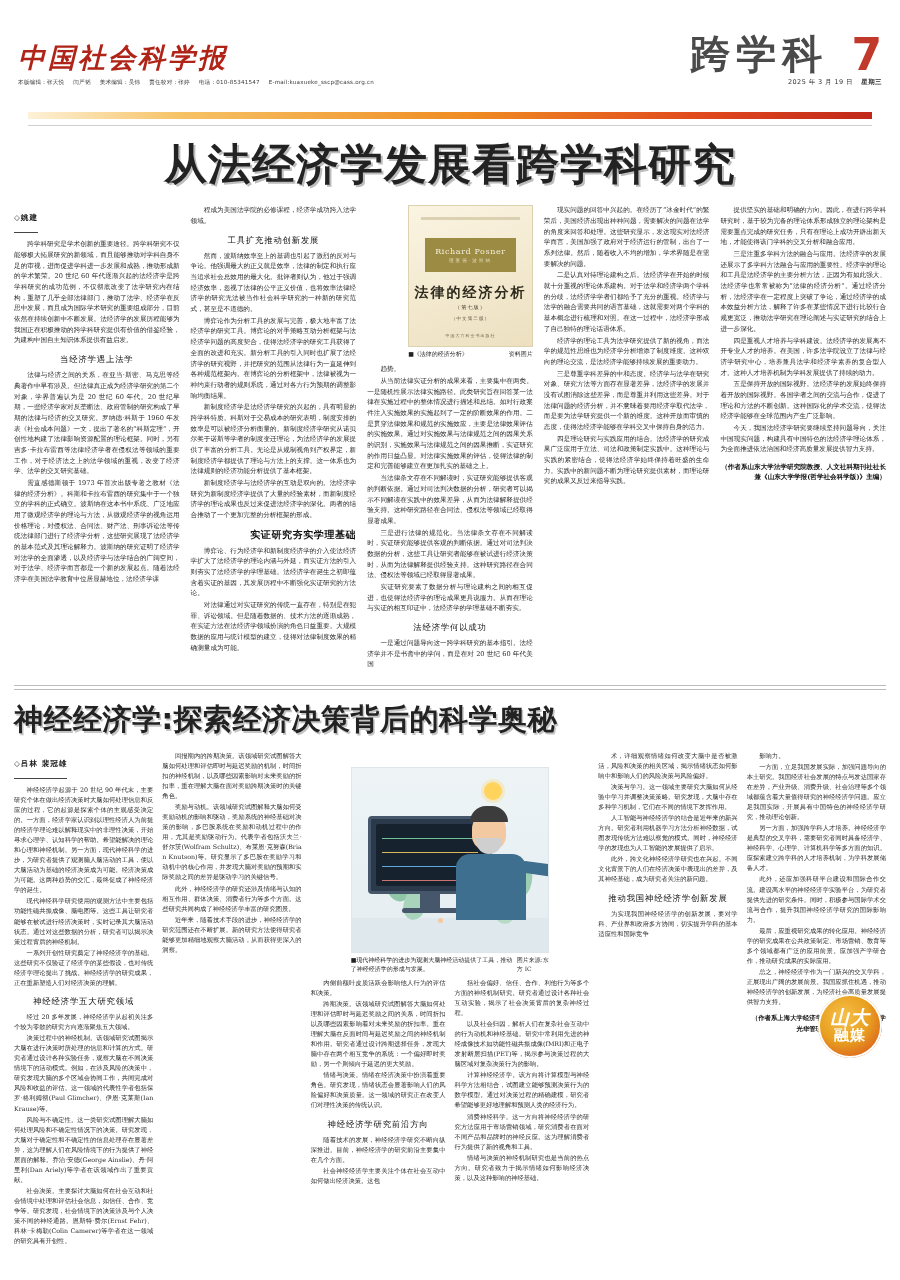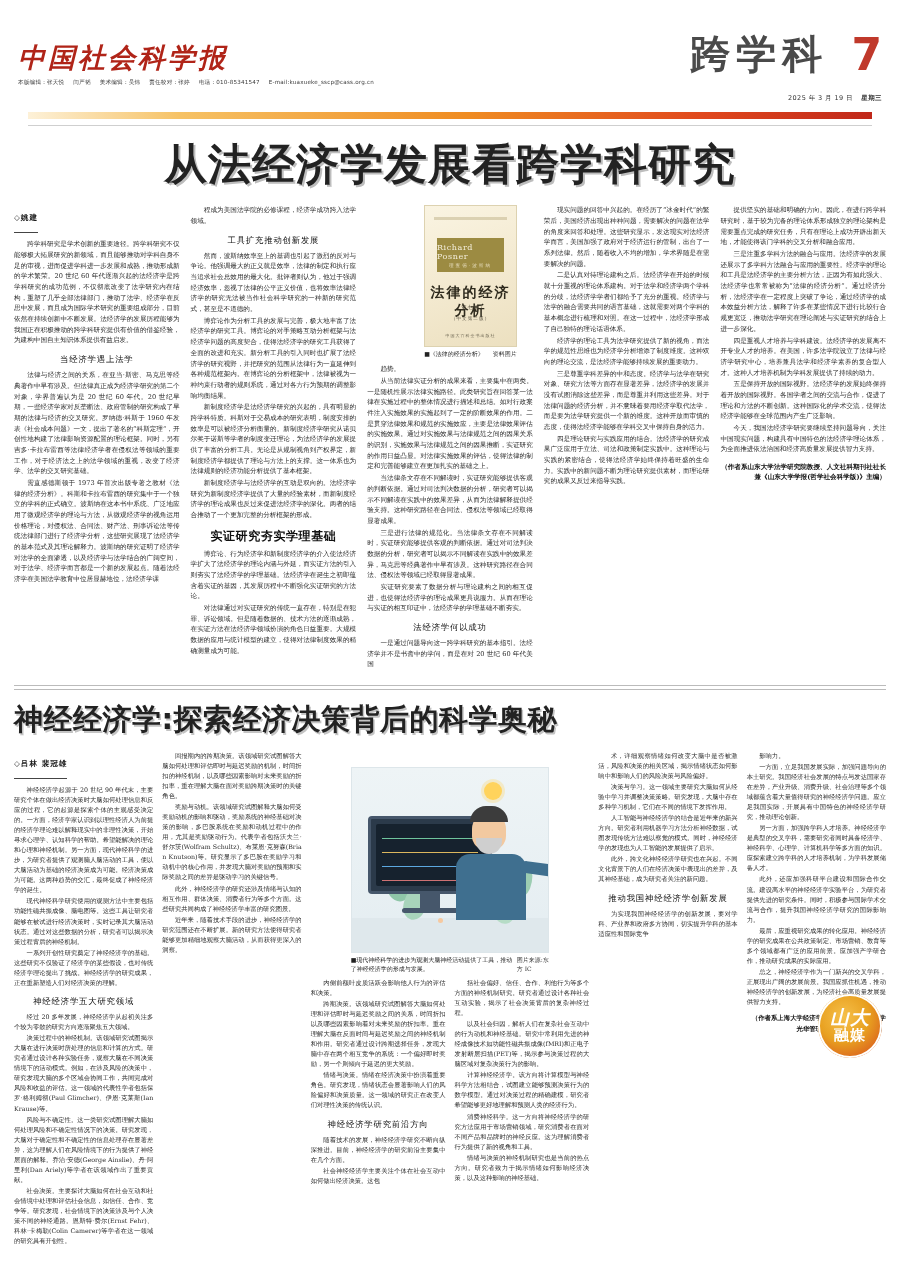--- a/index.html
+++ b/index.html
@@ -32,21 +32,21 @@
     font-family:"DejaVu Serif","Liberation Serif",serif;
     font-size:40px; font-weight:700; color:#4a4a4a;
     letter-spacing:6px; line-height:1; display:inline-block;
     vertical-align:middle;
   }
   .page-num {
     font-family:"DejaVu Sans","Liberation Sans",sans-serif;
     font-size:44px; font-weight:700; color:#c0392b;
     display:inline-block; vertical-align:top; margin-left:18px; line-height:.95;
   }
-  .mh-date { font-size:6.5px; color:#333; margin-top:18px; letter-spacing:.4px; }
+  .mh-date { font-size:6.5px; color:#333; margin-top:2px; letter-spacing:.4px; }
   .mh-date b { font-weight:700; margin-left:6px; }
   .rule-gradient {
     position:absolute; left:14px; right:14px; top:112px; height:7px;
     background:linear-gradient(to right,#fdf1d8 0%,#f6c265 18%,#ef8c22 52%,#e0481d 80%,#c0281a 100%);
   }
   .rule-thin {
     position:absolute; left:14px; right:14px; top:125px; height:1px; background:#cfcfcf;
   }
 
   
@@ -71,27 +71,27 @@
     font-size:6.6px; line-height:1.62; color:#2a2a2a;
     text-align:justify; margin:0 0 1px; text-indent:2em;
     word-break:break-all;
   }
   h3.sub {
     text-align:center; font-size:8.4px; font-weight:400; color:#111;
     margin:8px 0 5px; letter-spacing:.8px;
     font-family:"DejaVu Sans","Liberation Sans",sans-serif;
   }
   h4.sub2 {
-    text-align:center; font-size:12px; font-weight:700; color:#111;
+    text-align:right; font-size:10px; font-weight:700; color:#111;
     margin:7px 0 4px; letter-spacing:.6px;
     font-family:"DejaVu Sans","Liberation Sans",sans-serif;
   }
 
   
-  .figure-book { margin:0 16px 5px;padding-left:41px; }
+  .figure-book { margin:0 0 5px;padding-left:41px; }
   .book-cover {
     position:relative; width:100%; height:142px;
     background:linear-gradient(160deg,#faf4e2 0%,#f3e9cf 55%,#ece0c0 100%);
     border:1px solid #ddd2b0;
   }
   .bc-topline { position:absolute; left:10%; right:10%; top:11px; height:3px; background:#cfc3a0; opacity:.7;}
   .bc-band {
     position:absolute; left:13%; right:13%; top:32px; height:34px;
     background:#9c8b42; display:flex; flex-direction:column;
     align-items:center; justify-content:center;
@@ -276,21 +276,21 @@
             <div class="bc-pub">中国大百科全书出版社</div>
           </div>
           <figcaption class="figcap">
             <span>■《法律的经济分析》</span>
             <span class="src">资料图片</span>
           </figcaption>
         </figure>
         <p class="body">趋势。</p>
         <p class="body">从当前法律实证分析的成果来看，主要集中在两类。一是随机性展示法律实施路径。此类研究旨在回答某一法律在实施过程中的整体情况进行描述和总结。如对行政案件注入实施效果的实施起到了一定的阶断效果的作用。二是贯穿法律效果和规范的实施效应，主要是法律效果评估的实施效果。通过对实施效果与法律规范之间的因果关系的识别，实施效果与法律规范之间的因果推断，实证研究的作用日益凸显。对法律实施效果的评估，使得法律的制定和完善能够建立在更加扎实的基础之上。</p>
         <p class="body">当法律条文存在不同解读时，实证研究能够提供客观的判断依据。通过对司法判决数据的分析，研究者可以揭示不同解读在实践中的效果差异，从而为法律解释提供经验支持。这种研究路径在合同法、侵权法等领域已经取得显著成果。</p>
-        <p class="body">三是进行法律的规范化。当法律条文存在不同解读时，实证研究能够提供客观的判断依据。通过对司法判决数据的分析，研究者可以揭示不同解读在实践中的效果差异，马克思等经典著作中早有涉及。这种研究路径在合同法、侵权法等领域已经取得显著成果。</p>
+        <p class="body">三是进行法律的规范化。当法律条文存在不同解读时，实证研究能够提供客观的判断依据。通过对司法判决数据的分析，这些工具让研究者能够在被试进行经济决策时，从而为法律解释提供经验支持。这种研究路径在合同法、侵权法等领域已经取得显著成果。</p>
         <p class="body">实证研究要素了数据分析与理论建构之间的相互促进，也使得法经济学的理论成果更具说服力。从而在理论与实证的相互印证中，法经济学的学理基础不断夯实。</p>
         <h3 class="sub">法经济学何以成功</h3>
         <p class="body">一是通过问题导向这一跨学科研究的基本指引。法经济学并不是书斋中的学问，而是在对 20 世纪 60 年代美国</p>
       </div>
 
       <div class="col">
         <p class="body">现实问题的回答中兴起的。在经历了“冰金时代”的繁荣后，美国经济出现出种种问题，需要解决的问题在法学的角度来回答和处理。这些研究显示，发达现实对法经济学而言，美国加强了政府对于经济运行的管制，出台了一系列法律。然后，随着收入不均的增加，学术界随是在需要解决的问题。</p>
         <p class="body">二是认真对待理论建构之后。法经济学在开始的时候就十分重视的理论体系建构。对于法学和经济学两个学科的分歧，法经济学学者们都给予了充分的重视。经济学与法学的融合需要共同的语言基础，这就需要对两个学科的基本概念进行梳理和对照。在这一过程中，法经济学形成了自己独特的理论话语体系。</p>
         <p class="body">经济学的理论工具为法学研究提供了新的视角，而法学的规范性思维也为经济学分析增添了制度维度。这种双向的理论交流，是法经济学能够持续发展的重要动力。</p>
         <p class="body">三是尊重学科差异的中和态度。经济学与法学在研究对象、研究方法等方面存在显著差异，法经济学的发展并没有试图消除这些差异，而是尊重并利用这些差异。对于法律问题的经济分析，并不意味着要用经济学取代法学，而是要为法学研究提供一个新的维度。这种开放而审慎的态度，使得法经济学能够在学科交叉中保持自身的活力。</p>

